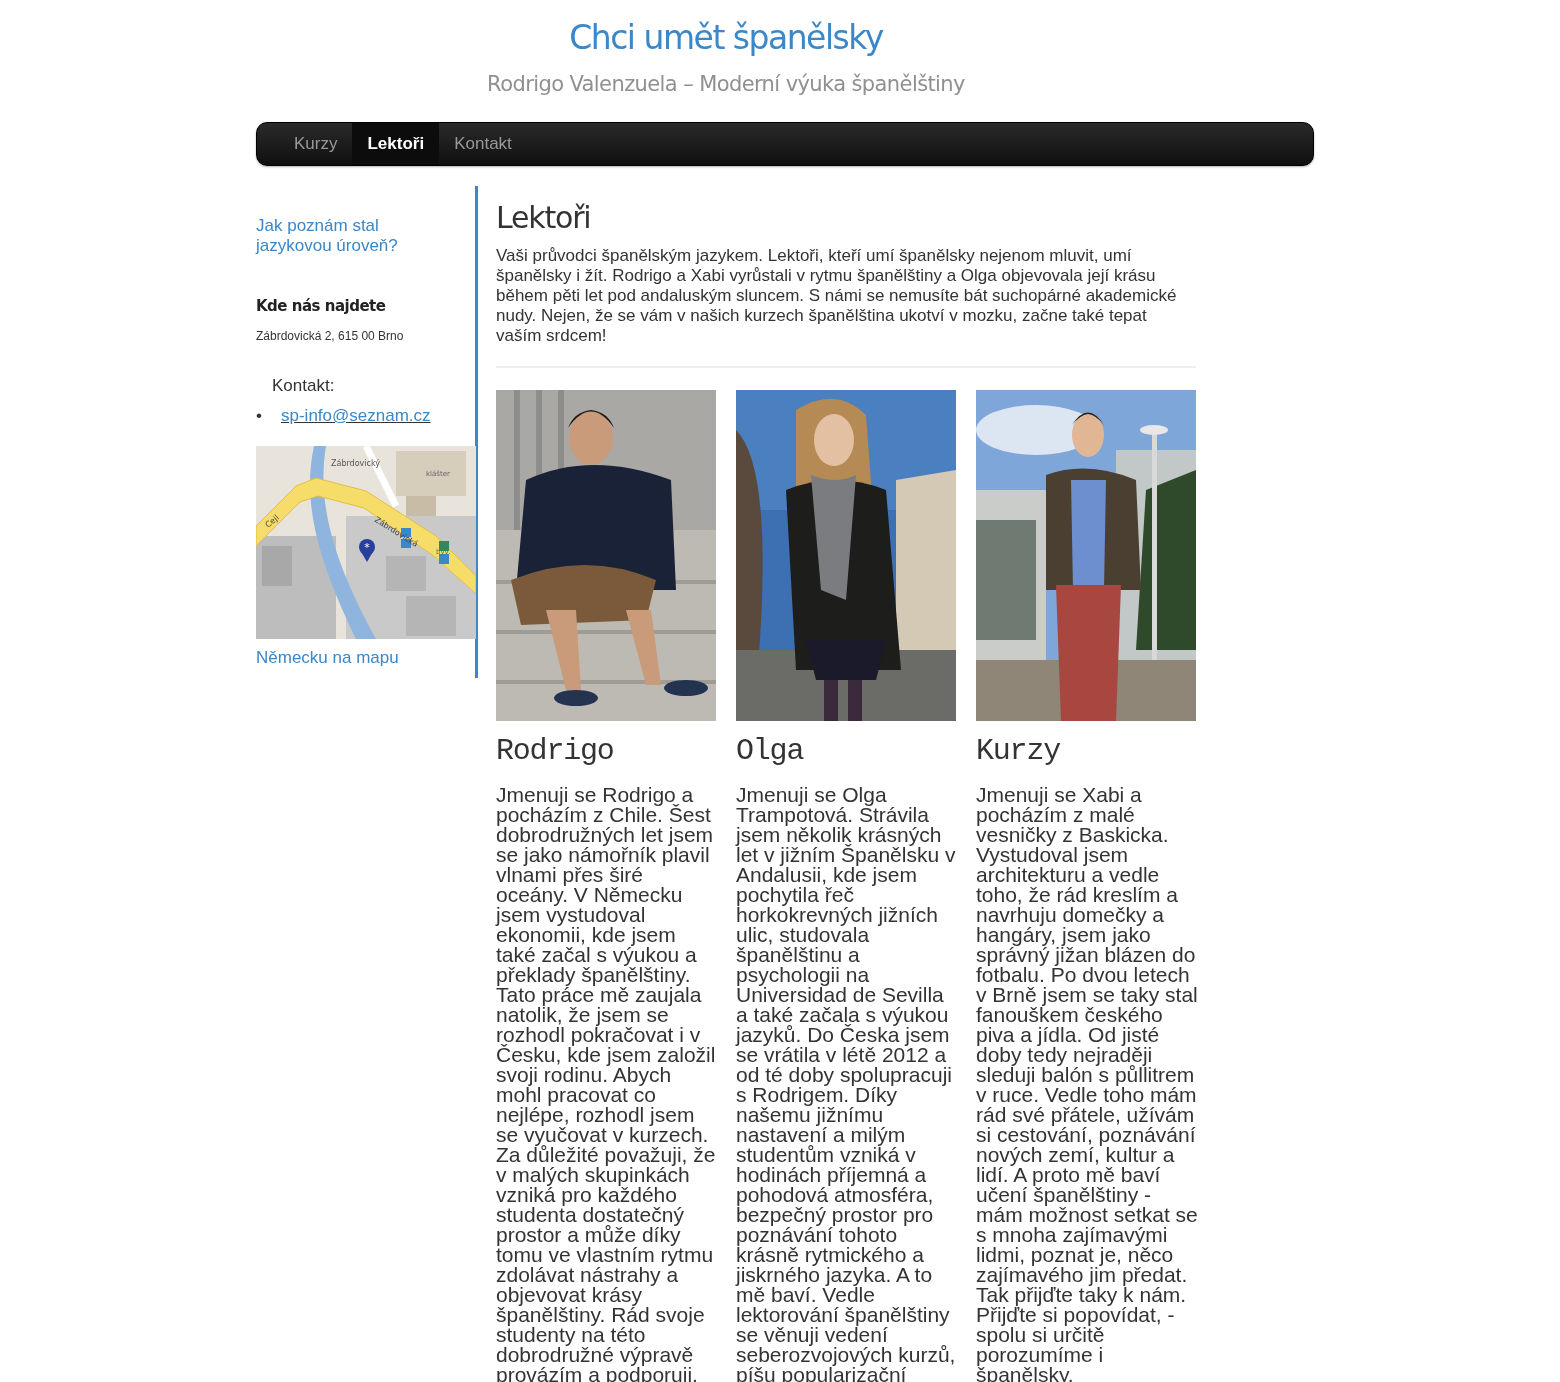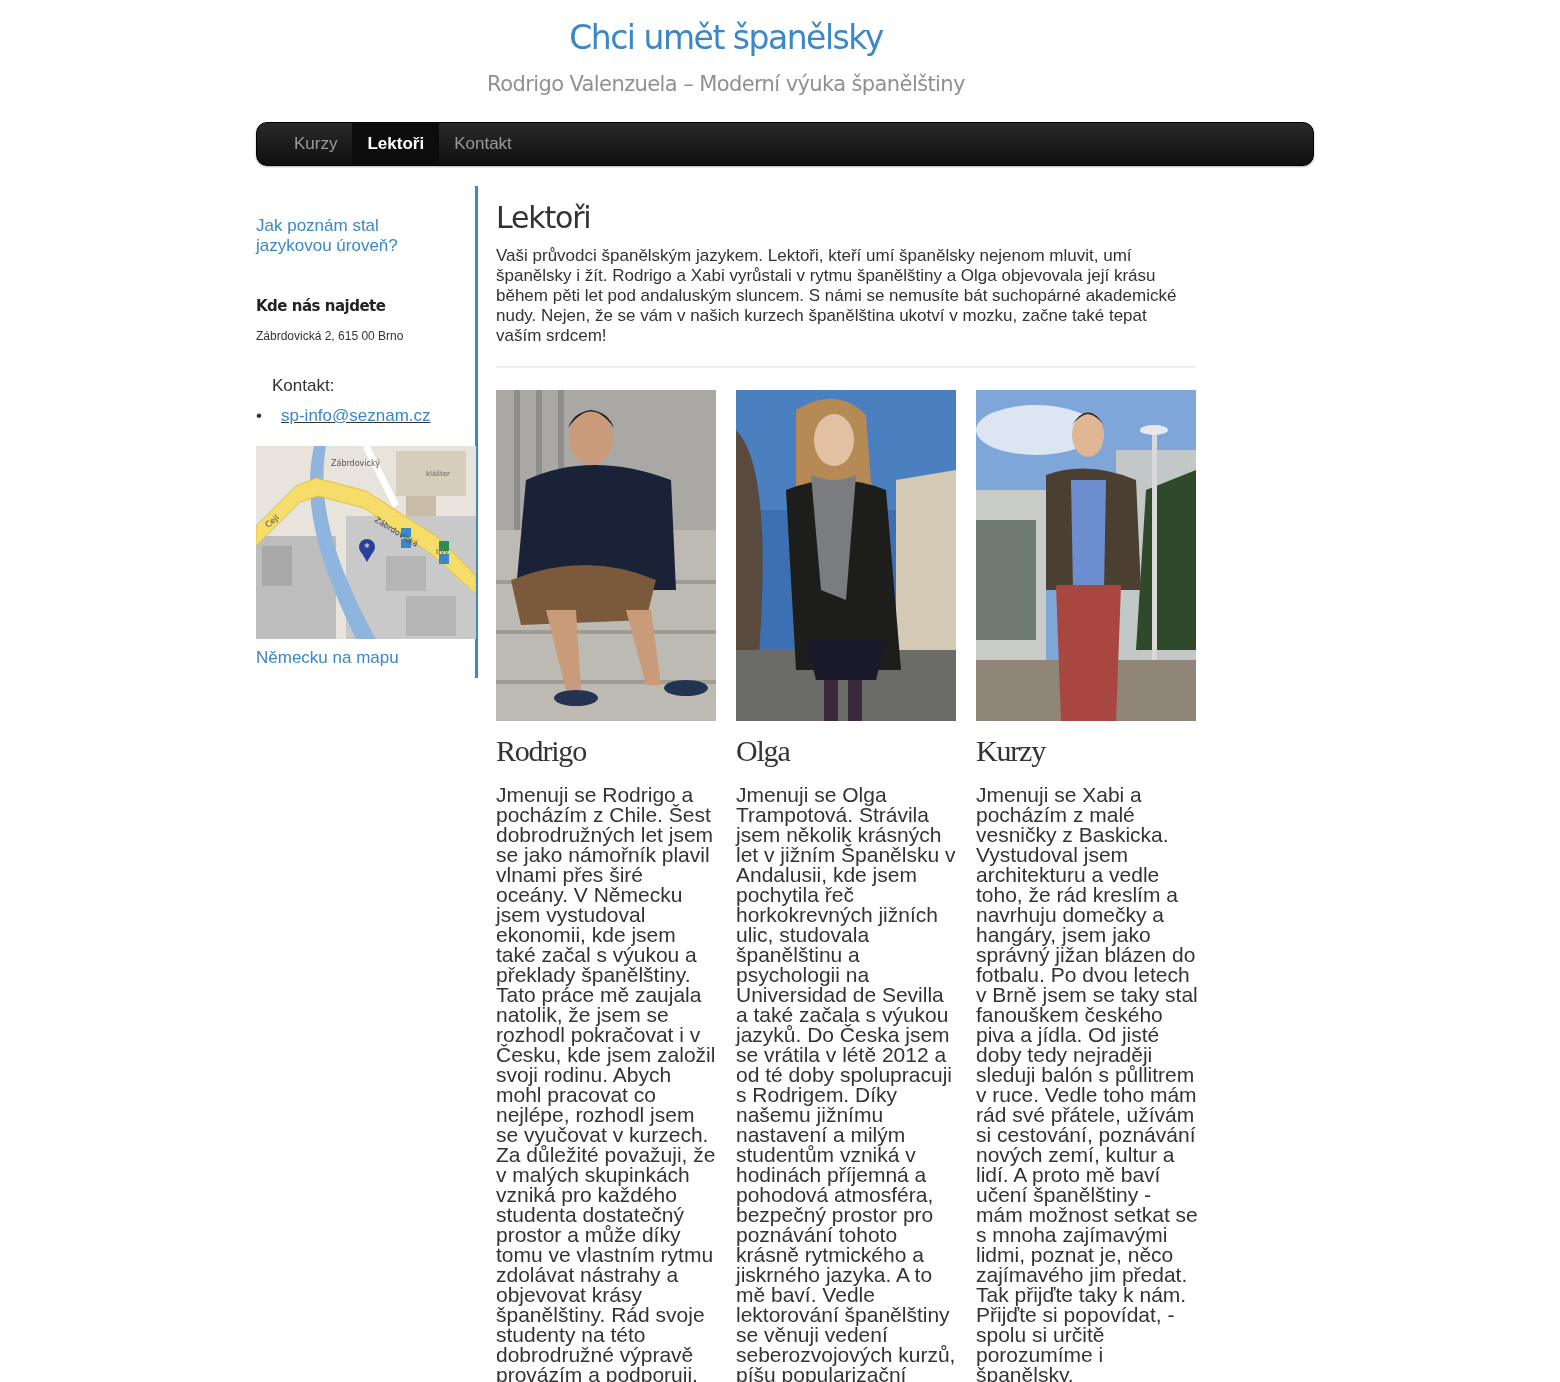--- a/index.html
+++ b/index.html
@@ -29,21 +29,21 @@
   .map svg { display: block; }
   .side-link.map-link { position: absolute; left: 0; top: 462px; }
 
   .main { position: absolute; left: 496px; top: 186px; width: 700px; }
   .page-title { position: absolute; left: 0; top: 14px; font-family: "DejaVu Sans", sans-serif; font-size: 30px; line-height: 36px; color: #333; letter-spacing: -1.2px; font-weight: normal; }
   .intro { position: absolute; left: 0; top: 60px; width: 700px; font-size: 17px; line-height: 20px; }
   .divider { position: absolute; left: 0; top: 180px; width: 700px; height: 2px; background: #eeeeee; }
 
   .lector { position: absolute; top: 204px; width: 220px; }
   .lector .photo { width: 220px; height: 331px; overflow: hidden; }
-  .lector .name { margin-top: 12px; font-family: Liberation Serif, serif; font-size: 30px; line-height: 36px; color: #333; letter-spacing: -1.2px; font-weight: normal; }
+  .lector .name { margin-top: 12px; font-family: Liberation Mono, monospace; font-size: 30px; line-height: 36px; color: #333; letter-spacing: -1.2px; font-weight: normal; }
   .lector .bio { margin-top: 16px; font-size: 21px; line-height: 20px; width: 222px; }
 </style>
 </head>
 <body>
 
 <header class="header">
   <h1 class="site-title">Chci umět španělsky</h1>
   <div class="site-subtitle">Rodrigo Valenzuela – Moderní výuka španělštiny</div>
 </header>
 

